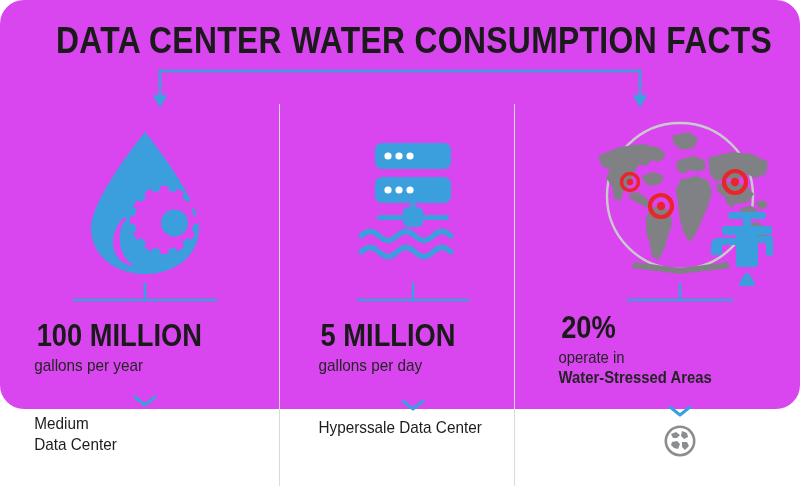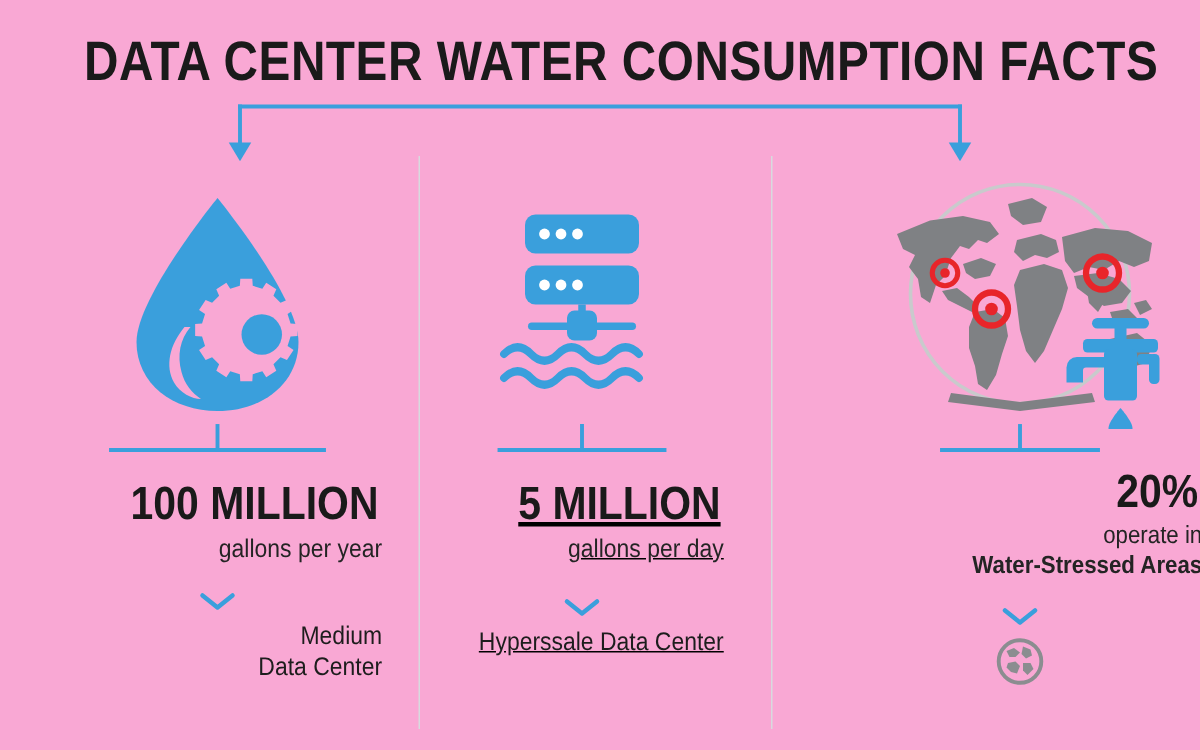--- a/index.html
+++ b/index.html
@@ -10,22 +10,23 @@
   body {
     width: 800px;
     height: 500px;
     overflow: hidden;
     font-family: "Liberation Sans", sans-serif;
     -webkit-font-smoothing: antialiased;
   }
   #infographic {
     position: relative;
     width: 800px;
-    height: 500px;
-    background: #f9a8d4;
+    height: 409px;
+    background: #d946ef;
+    border-radius: 24px;
   }
 
   
   .title {
     position: absolute;
     left: 0;
     top: 20px;
     width: 800px;
     text-align: center;
     font-family: "Liberation Sans Narrow", "Liberation Sans", sans-serif;
@@ -55,24 +56,24 @@
     height: 382px;
     background: #d8dade;
   }
   .divider.d1 { left: 279px; }
   .divider.d2 { left: 514px; }
 
   
   .col {
     position: absolute;
     top: 120px;
-    text-align: right;
+    text-align: left;
   }
   .col-1 { left: 22px;  width: 245px; }
-  .col-2 { left: 283px; width: 210px; text-decoration: underline; }
+  .col-2 { left: 308px; width: 210px; }
   .col-3 { left: 545px; width: 270px; }
 
   .icon-box {
     height: 162px;
     display: flex;
     align-items: center;
     justify-content: center;
   }
 
   

